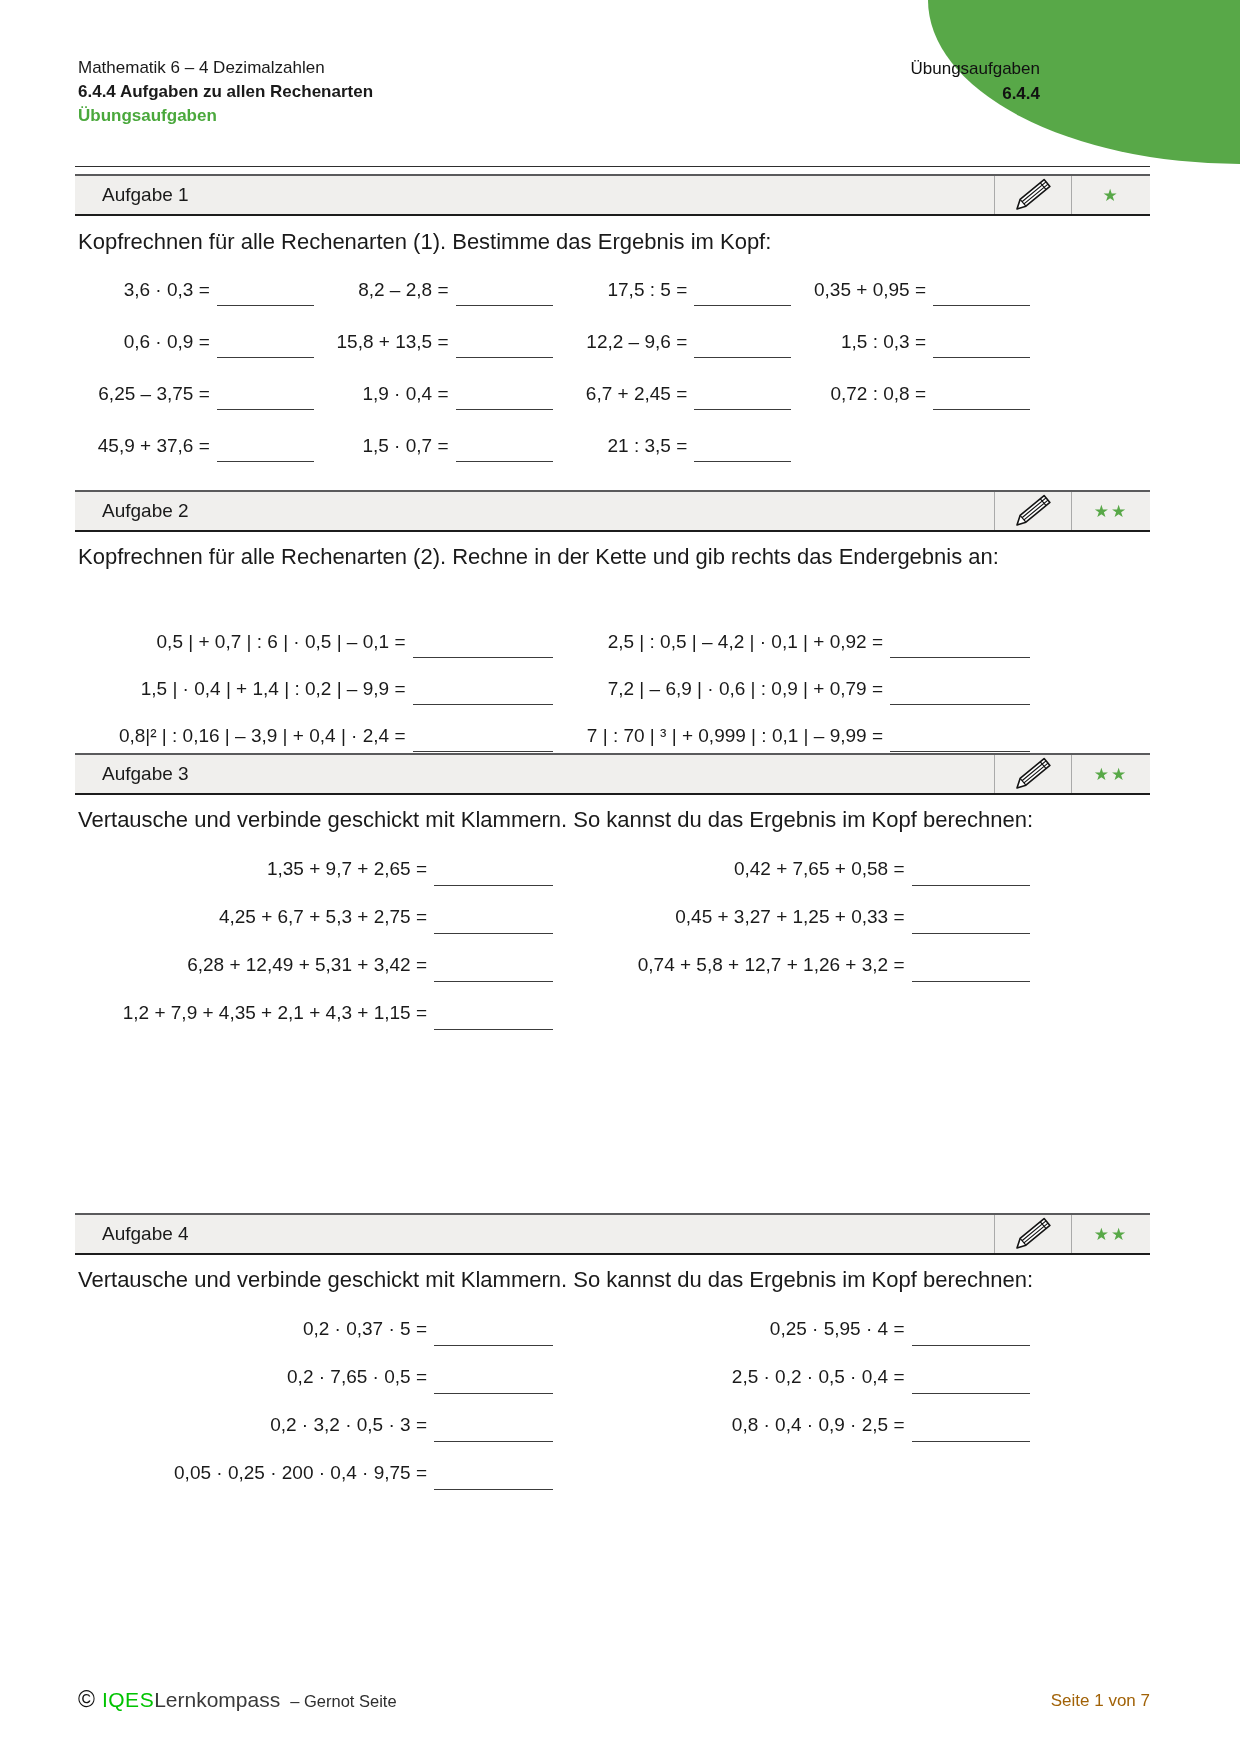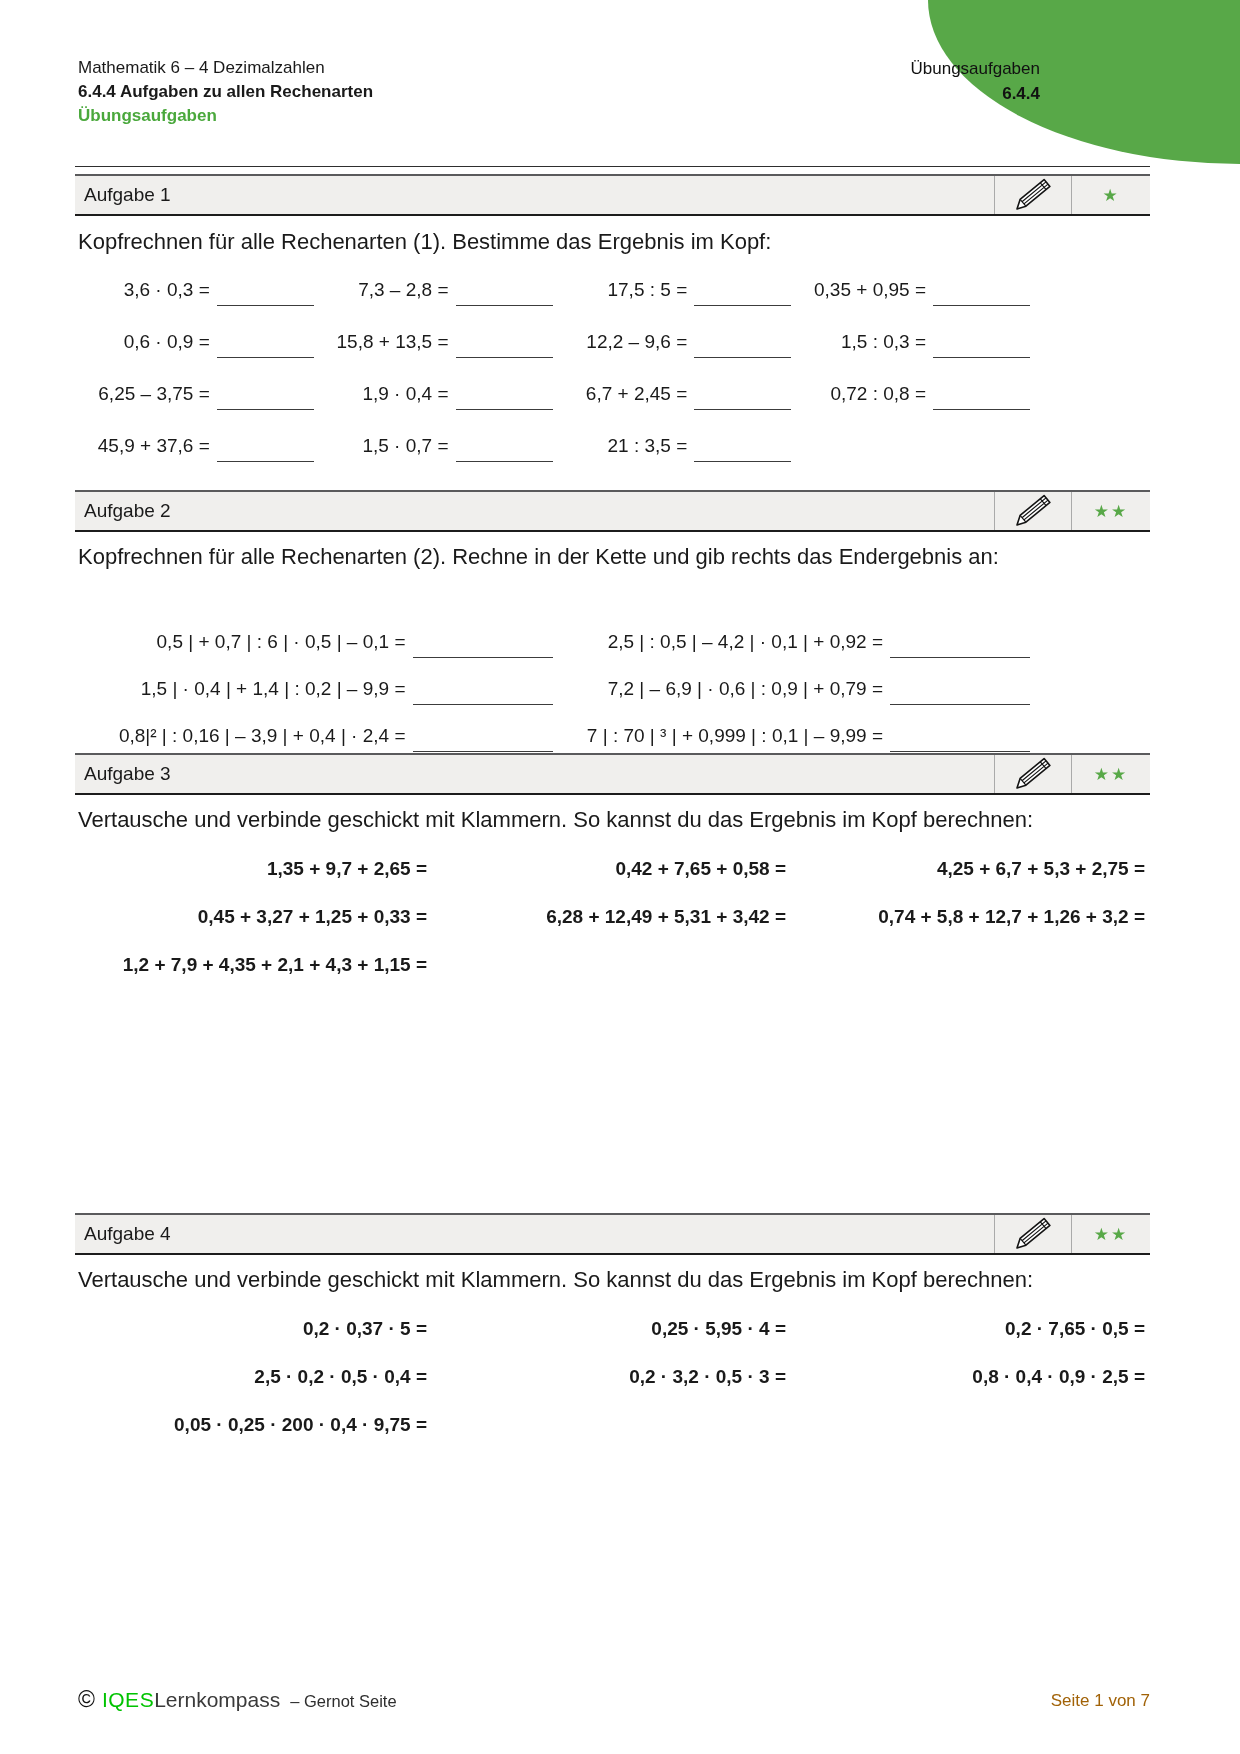--- a/index.html
+++ b/index.html
@@ -18,32 +18,32 @@
   .head { position:absolute; top:56px; left:78px; font-size:17px; line-height:24px; }
   .head .l2 { font-weight:bold; }
   .head .l3 { font-weight:bold; color:#4aa83c; }
   
   .rule-top { position:absolute; left:75px; width:1075px; height:0; border-top:1.5px solid #2e2e2e; }
   .bar {
     position:absolute; left:75px; width:1075px; height:42px; box-sizing:border-box;
     background:#f0efed; border-top:2px solid #5a5a5c; border-bottom:2.5px solid #1c1c1c;
     display:flex; align-items:center;
   }
-  .bar-label { flex:1; font-size:19px; padding-left:9px; }
+  .bar-label { flex:1; font-size:19px; padding-left:27px; }
   .bar-cell { height:100%; display:flex; align-items:center; justify-content:center; border-left:1px solid #aaa; }
   .cell-pencil { width:76px; }
   .cell-stars { width:78px; font-size:17px; color:#58a848; letter-spacing:2px; }
   .pencil-svg { display:block; }
   
   .instr { position:absolute; left:78px; width:1000px; font-size:22px; line-height:23px; }
   
   .problems { position:absolute; left:75px; width:955px; display:grid; }
   .grid4 { grid-template-columns:repeat(4,1fr); grid-auto-rows:52px; }
   .grid2 { grid-template-columns:1fr 1fr; grid-auto-rows:47px; }
-  .rows  { grid-template-columns:1fr 1fr 1fr; grid-auto-rows:48px;font-weight:bold; }
+  .rows  { grid-template-columns:1fr 1fr; grid-auto-rows:48px; }
   .cell { display:flex; align-items:flex-start; }
   .eq { flex:1; text-align:right; font-size:19px; line-height:23px; white-space:nowrap; }
   .blank { border-bottom:1.7px solid #3c3c3c; height:27px; margin-left:7px; flex:0 0 auto; }
   .grid4 .blank { width:97px; }
   .grid2 .blank { width:140px; }
   .rows .eq { flex:0 0 352px; }
   .rows .blank { flex:1 1 auto; height:28px; }
   
   .footer { position:absolute; top:1686px; left:78px; display:flex; align-items:baseline; }
   .copy { font-size:23px; margin-right:7px; color:#111; }
@@ -81,21 +81,21 @@
     </div>
     <div class="bar-cell cell-stars">★</div>
   </div>
   <div class="instr" style="top:230px">Kopfrechnen für alle Rechenarten (1). Bestimme das Ergebnis im Kopf:</div>
   <div class="problems grid4" style="top:278px">
       <div class="cell">
         <span class="eq">3,6 · 0,3 =</span>
         <span class="blank"></span>
       </div>
       <div class="cell">
-        <span class="eq">7,3 – 2,8 =</span>
+        <span class="eq">8,2 – 2,8 =</span>
         <span class="blank"></span>
       </div>
       <div class="cell">
         <span class="eq">17,5 : 5 =</span>
         <span class="blank"></span>
       </div>
       <div class="cell">
         <span class="eq">0,35 + 0,95 =</span>
         <span class="blank"></span>
       </div>

